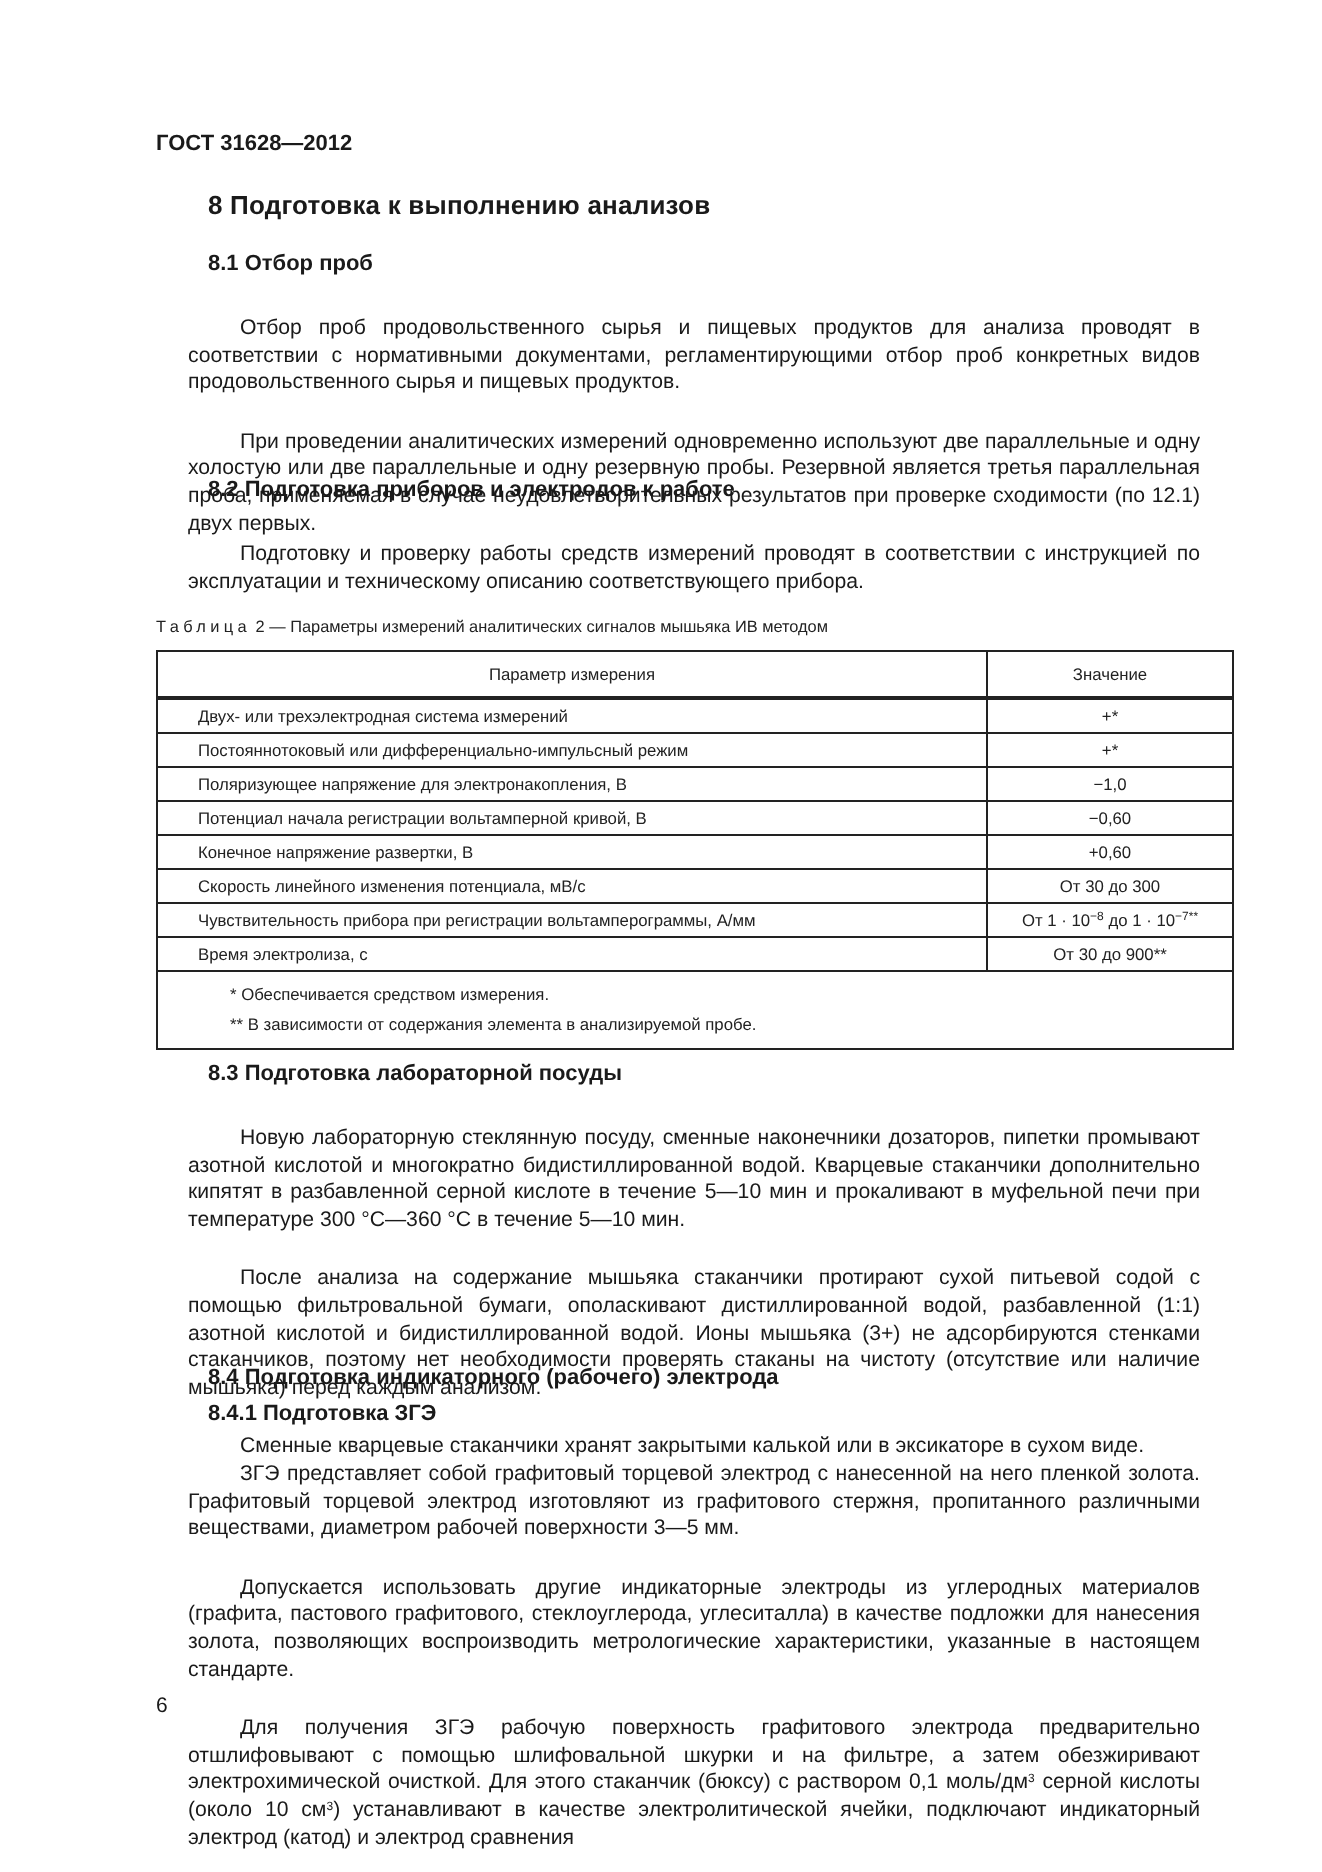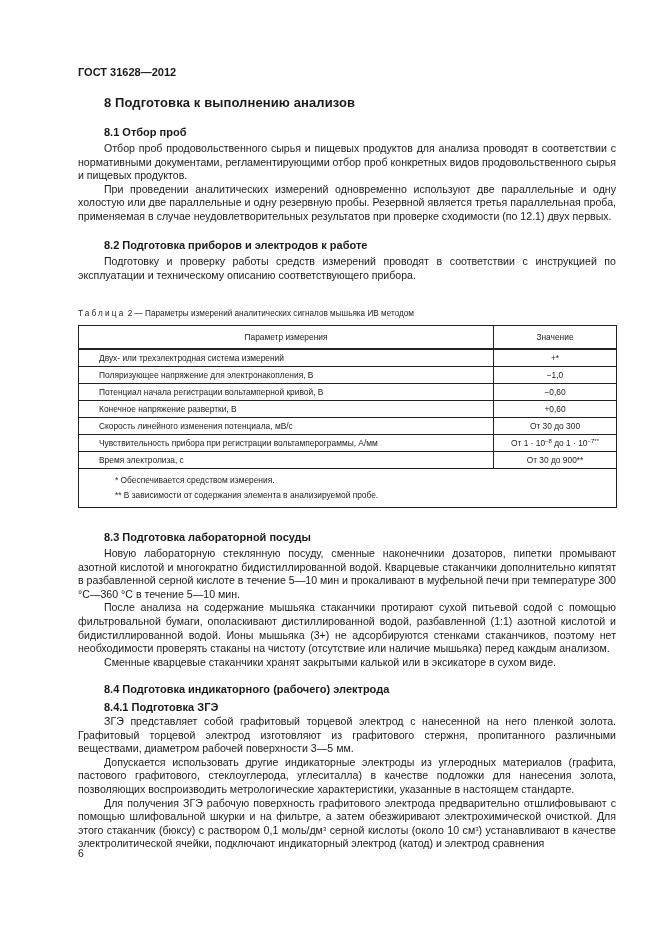--- a/index.html
+++ b/index.html
@@ -4,21 +4,21 @@
 <style>
   html, body { margin: 0; padding: 0; background: #ffffff; }
   body { width: 661px; height: 936px; position: relative; overflow: hidden;
          font-family: "Liberation Sans", sans-serif; color: #1a1a1a; }
   .page { position: absolute; left: 0; top: 0; width: 661px; height: 936px; }
   .running-head { position: absolute; left: 78px; top: 66px; font-size: 11px; font-weight: bold; }
   .h1 { position: absolute; left: 104px; top: 95px; font-size: 13px; font-weight: bold; letter-spacing: 0.1px; }
   .h2 { position: absolute; left: 104px; font-size: 11px; font-weight: bold; }
   .para { position: absolute; left: 78px; width: 538px; font-size: 10.6px; line-height: 13.6px;
           text-align: justify; }
-  .para p { margin: 0; text-indent: 26px; text-align: justify; text-align-last: left; }
+  .para p { margin: 16px; text-indent: 26px; text-align: justify; text-align-last: left; }
   .caption { position: absolute; left: 78px; top: 309px; font-size: 8.2px; color: #222; }
   .caption .spaced { letter-spacing: 2.2px; }
   table.params { position: absolute; left: 78px; top: 325px; width: 539px; border-collapse: collapse;
                  font-size: 8.4px; color: #222; }
   table.params td, table.params th { border: 1px solid #222; padding: 0 0 0 20px; height: 16px; font-weight: normal; }
   table.params th { height: 22px; text-align: center; padding: 0; border-bottom: 2px solid #222; }
   table.params td.val { text-align: center; padding: 0; width: 122px; }
   table.params th.valh { width: 122px; text-align: center; }
   table.params tr.notes td { padding: 4px 0 4px 36px; height: auto; line-height: 15px; }
   sup { font-size: 6px; vertical-align: 3px; line-height: 0; }
@@ -51,20 +51,24 @@
   <table class="params">
     <thead>
       <tr>
         <th>Параметр измерения</th>
         <th class="valh">Значение</th>
       </tr>
     </thead>
     <tbody>
       <tr>
         <td>Двух- или трехэлектродная система измерений</td>
+        <td class="val">+*</td>
+      </tr>
+      <tr>
+        <td>Постояннотоковый или дифференциально-импульсный режим</td>
         <td class="val">+*</td>
       </tr>
       <tr>
         <td>Поляризующее напряжение для электронакопления, В</td>
         <td class="val">−1,0</td>
       </tr>
       <tr>
         <td>Потенциал начала регистрации вольтамперной кривой, В</td>
         <td class="val">−0,60</td>
       </tr>

